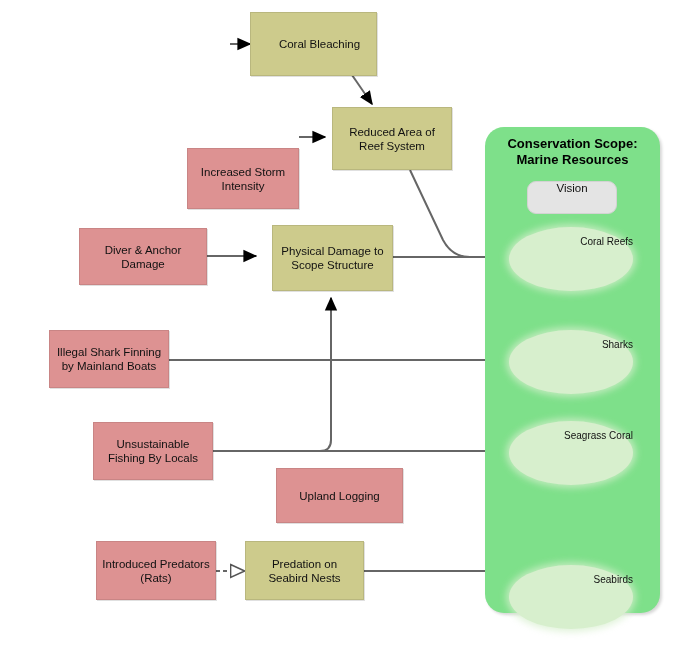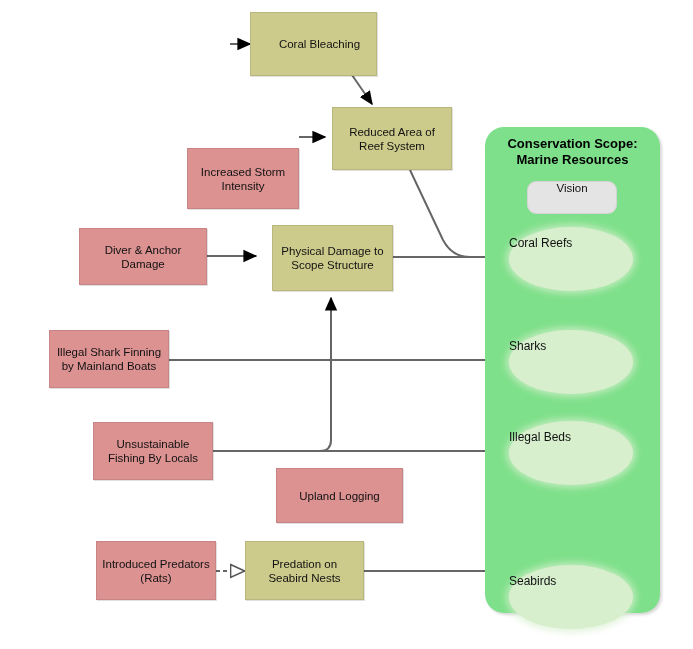--- a/index.html
+++ b/index.html
@@ -76,24 +76,24 @@
   }
 
   
   .target{
     position:absolute;
     border-radius:50%;
     background:#d7efcd;
     box-shadow:0 0 7px 3px rgba(215,239,205,0.75);
     display:flex;
     align-items:flex-start;
-    justify-content:flex-start;
+    justify-content:flex-end;
     padding-top:9px;
     box-sizing:border-box;
-    font-size:12px;
+    font-size:10px;
     color:#111111;
   }
 </style>
 </head>
 <body>
 
 <div id="canvas">
 
   <svg id="links" viewBox="0 0 693 649" width="693" height="649">
     <defs>
@@ -185,21 +185,21 @@
 
     <div class="target" style="left:24px;top:100px;width:124px;height:64px;">
       <span>Coral Reefs</span>
     </div>
 
     <div class="target" style="left:24px;top:203px;width:124px;height:64px;">
       <span>Sharks</span>
     </div>
 
     <div class="target" style="left:24px;top:294px;width:124px;height:64px;">
-      <span>Illegal Beds</span>
+      <span>Seagrass Coral</span>
     </div>
 
     <div class="target" style="left:24px;top:414px;width:124px;height:64px;margin-top:24px;">
       <span>Seabirds</span>
     </div>
 
   </div>
 
 </div>
 

